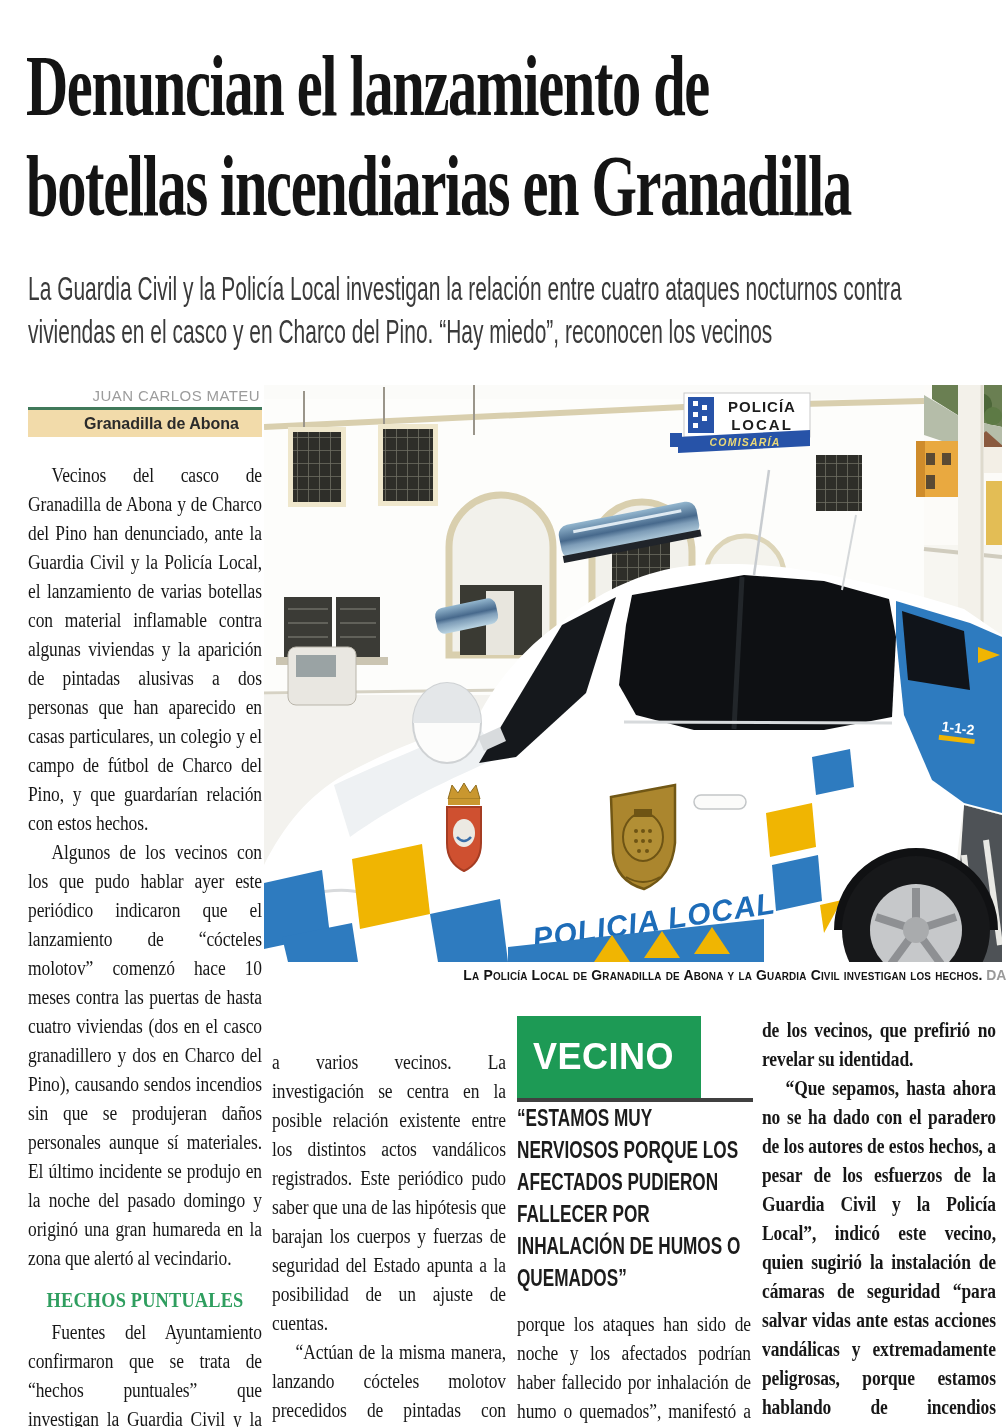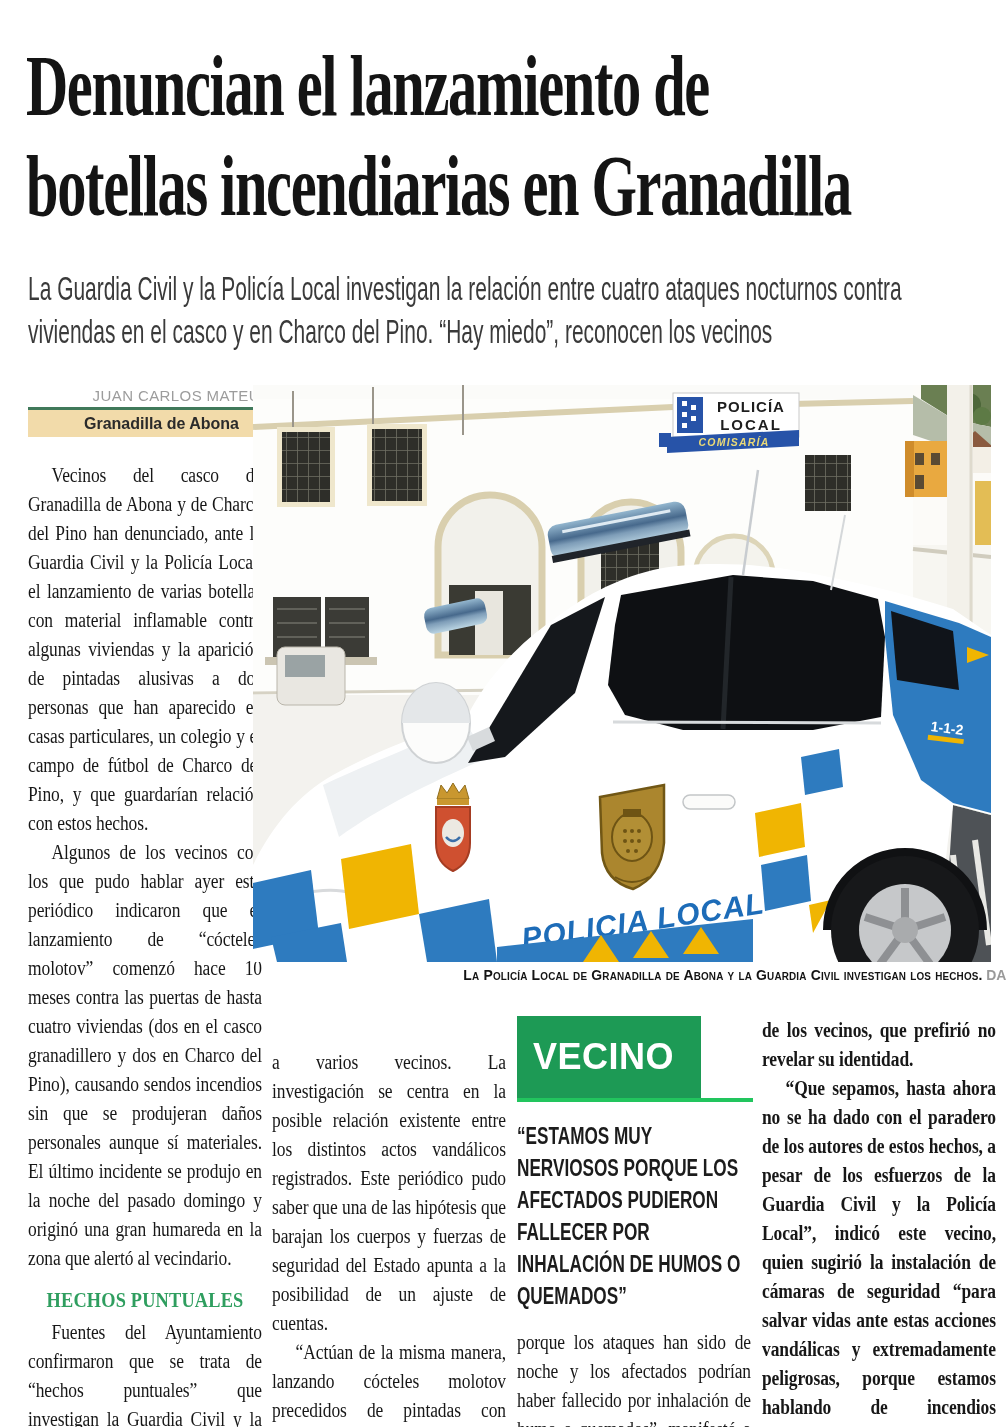--- a/index.html
+++ b/index.html
@@ -28,33 +28,33 @@
   .sect{margin:15px 0 5px 0;text-align:center;font-family:"Liberation Serif",serif;
         font-weight:bold;font-size:21px;color:#2f9e5f;letter-spacing:.2px;}
   
   .byline{width:234px;}
   .author{text-align:right;font-family:"Liberation Sans",sans-serif;font-weight:normal;
           font-size:15px;color:#9c9c9c;letter-spacing:.4px;padding:2px 2px 3px 0;}
   .rule{border-top:3px solid #40795a;}
   .dateline{background:#f2dbaa;height:27px;line-height:27px;text-align:right;padding-right:23px;
           font-family:"Liberation Sans",sans-serif;font-weight:bold;font-size:16px;color:#2b2b2b;}
   
-  .photo{position:absolute;left:253px;top:385px;width:738px;height:577px;overflow:hidden;}
+  .photo{position:absolute;left:264px;top:385px;width:738px;height:577px;overflow:hidden;}
   .caption{position:absolute;left:254px;top:966px;width:752px;text-align:right;white-space:nowrap;}
   .caption .cond-r{display:inline-block;transform:scaleX(.9);transform-origin:100% 50%;}
   .cap-text{font-family:"Liberation Sans",sans-serif;font-weight:bold;font-size:15.5px;
             font-variant:small-caps;color:#141414;letter-spacing:.2px;}
   .cap-credit{font-family:"Liberation Sans",sans-serif;font-weight:bold;font-size:15.5px;color:#9a9a9a;}
   
-  .pq-head{border-bottom:4px solid #22c55e;}
+  .pq-head{border-bottom:4px solid #404040;}
   .pq-label{width:168px;height:82px;background:#1d9a55;color:#fff;display:flex;align-items:center;
             padding-left:16px;font-family:"Liberation Sans",sans-serif;font-weight:bold;
             font-size:36px;letter-spacing:.5px;}
   .pq-label::first-letter{font-size:50px;}
-  .pq-quote{margin-top:18px;}
+  .pq-quote{margin-top:0;}
   .pq-quote .cond-q{width:320px;transform:scaleX(.731);transform-origin:0 0;
             font-family:"Liberation Sans",sans-serif;font-weight:bold;font-size:23.5px;
             line-height:32px;color:#1c1c1c;}
   .after-quote{margin-top:16px;}
 </style>
 </head>
 <body>
 
 <div class="page">
 

